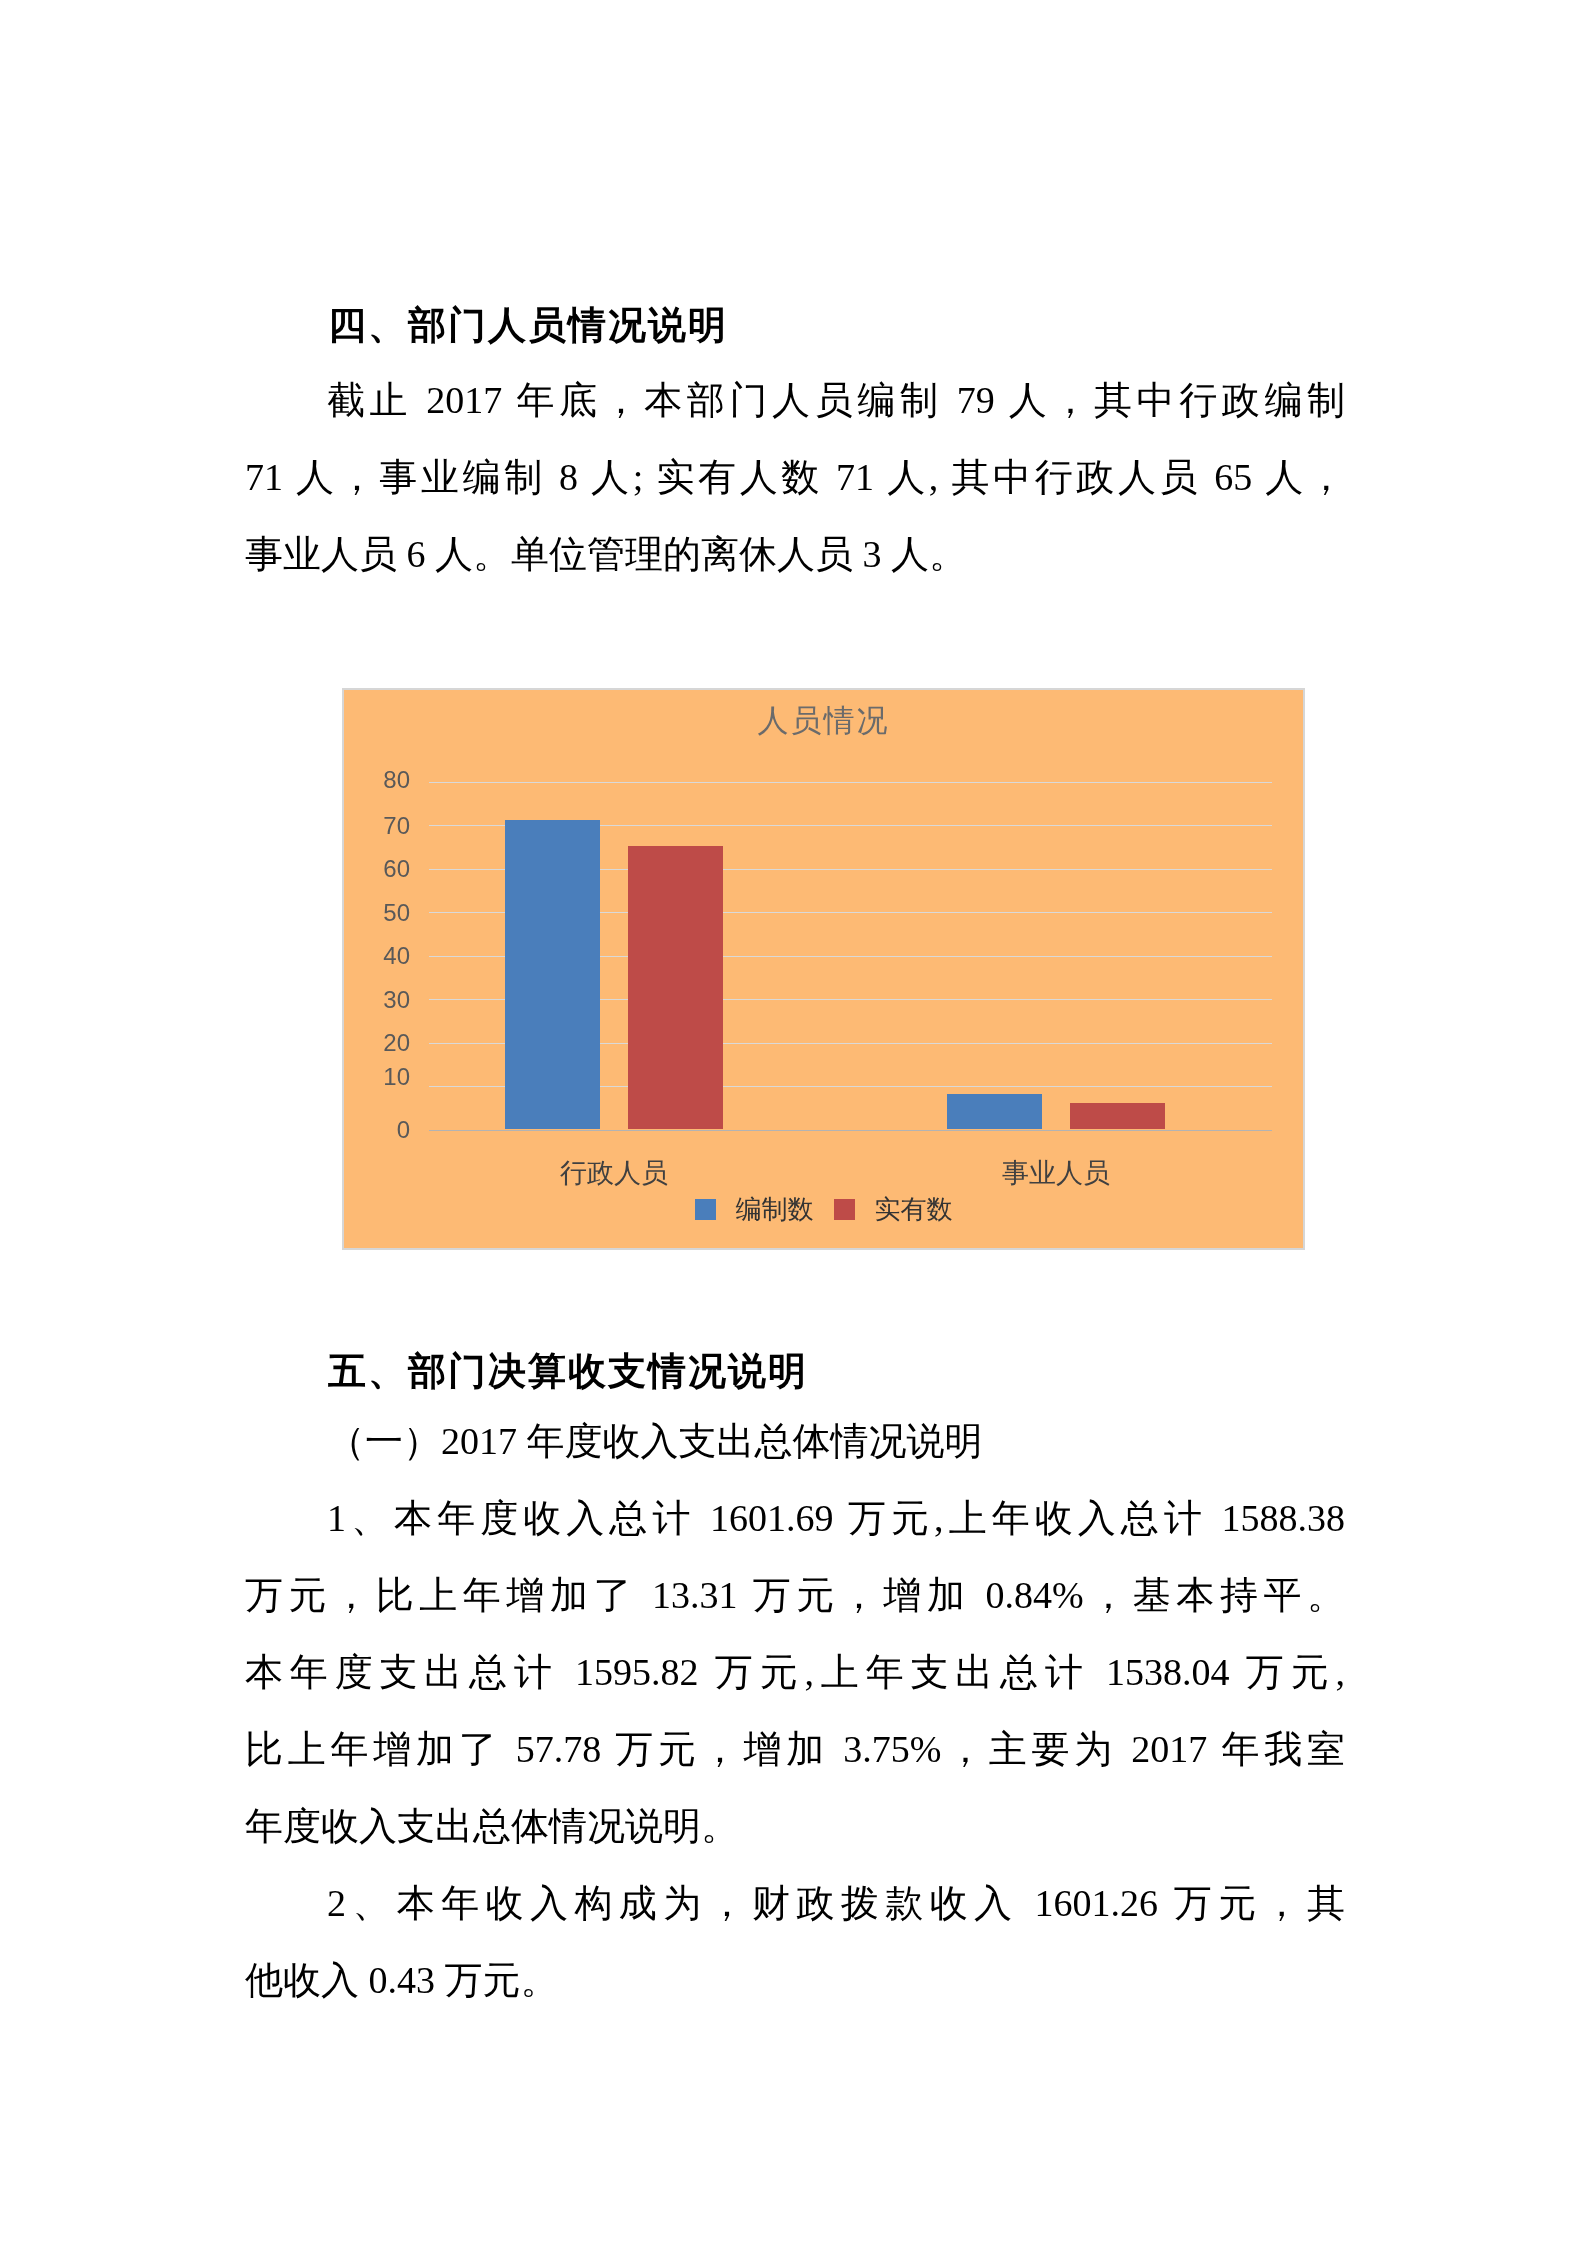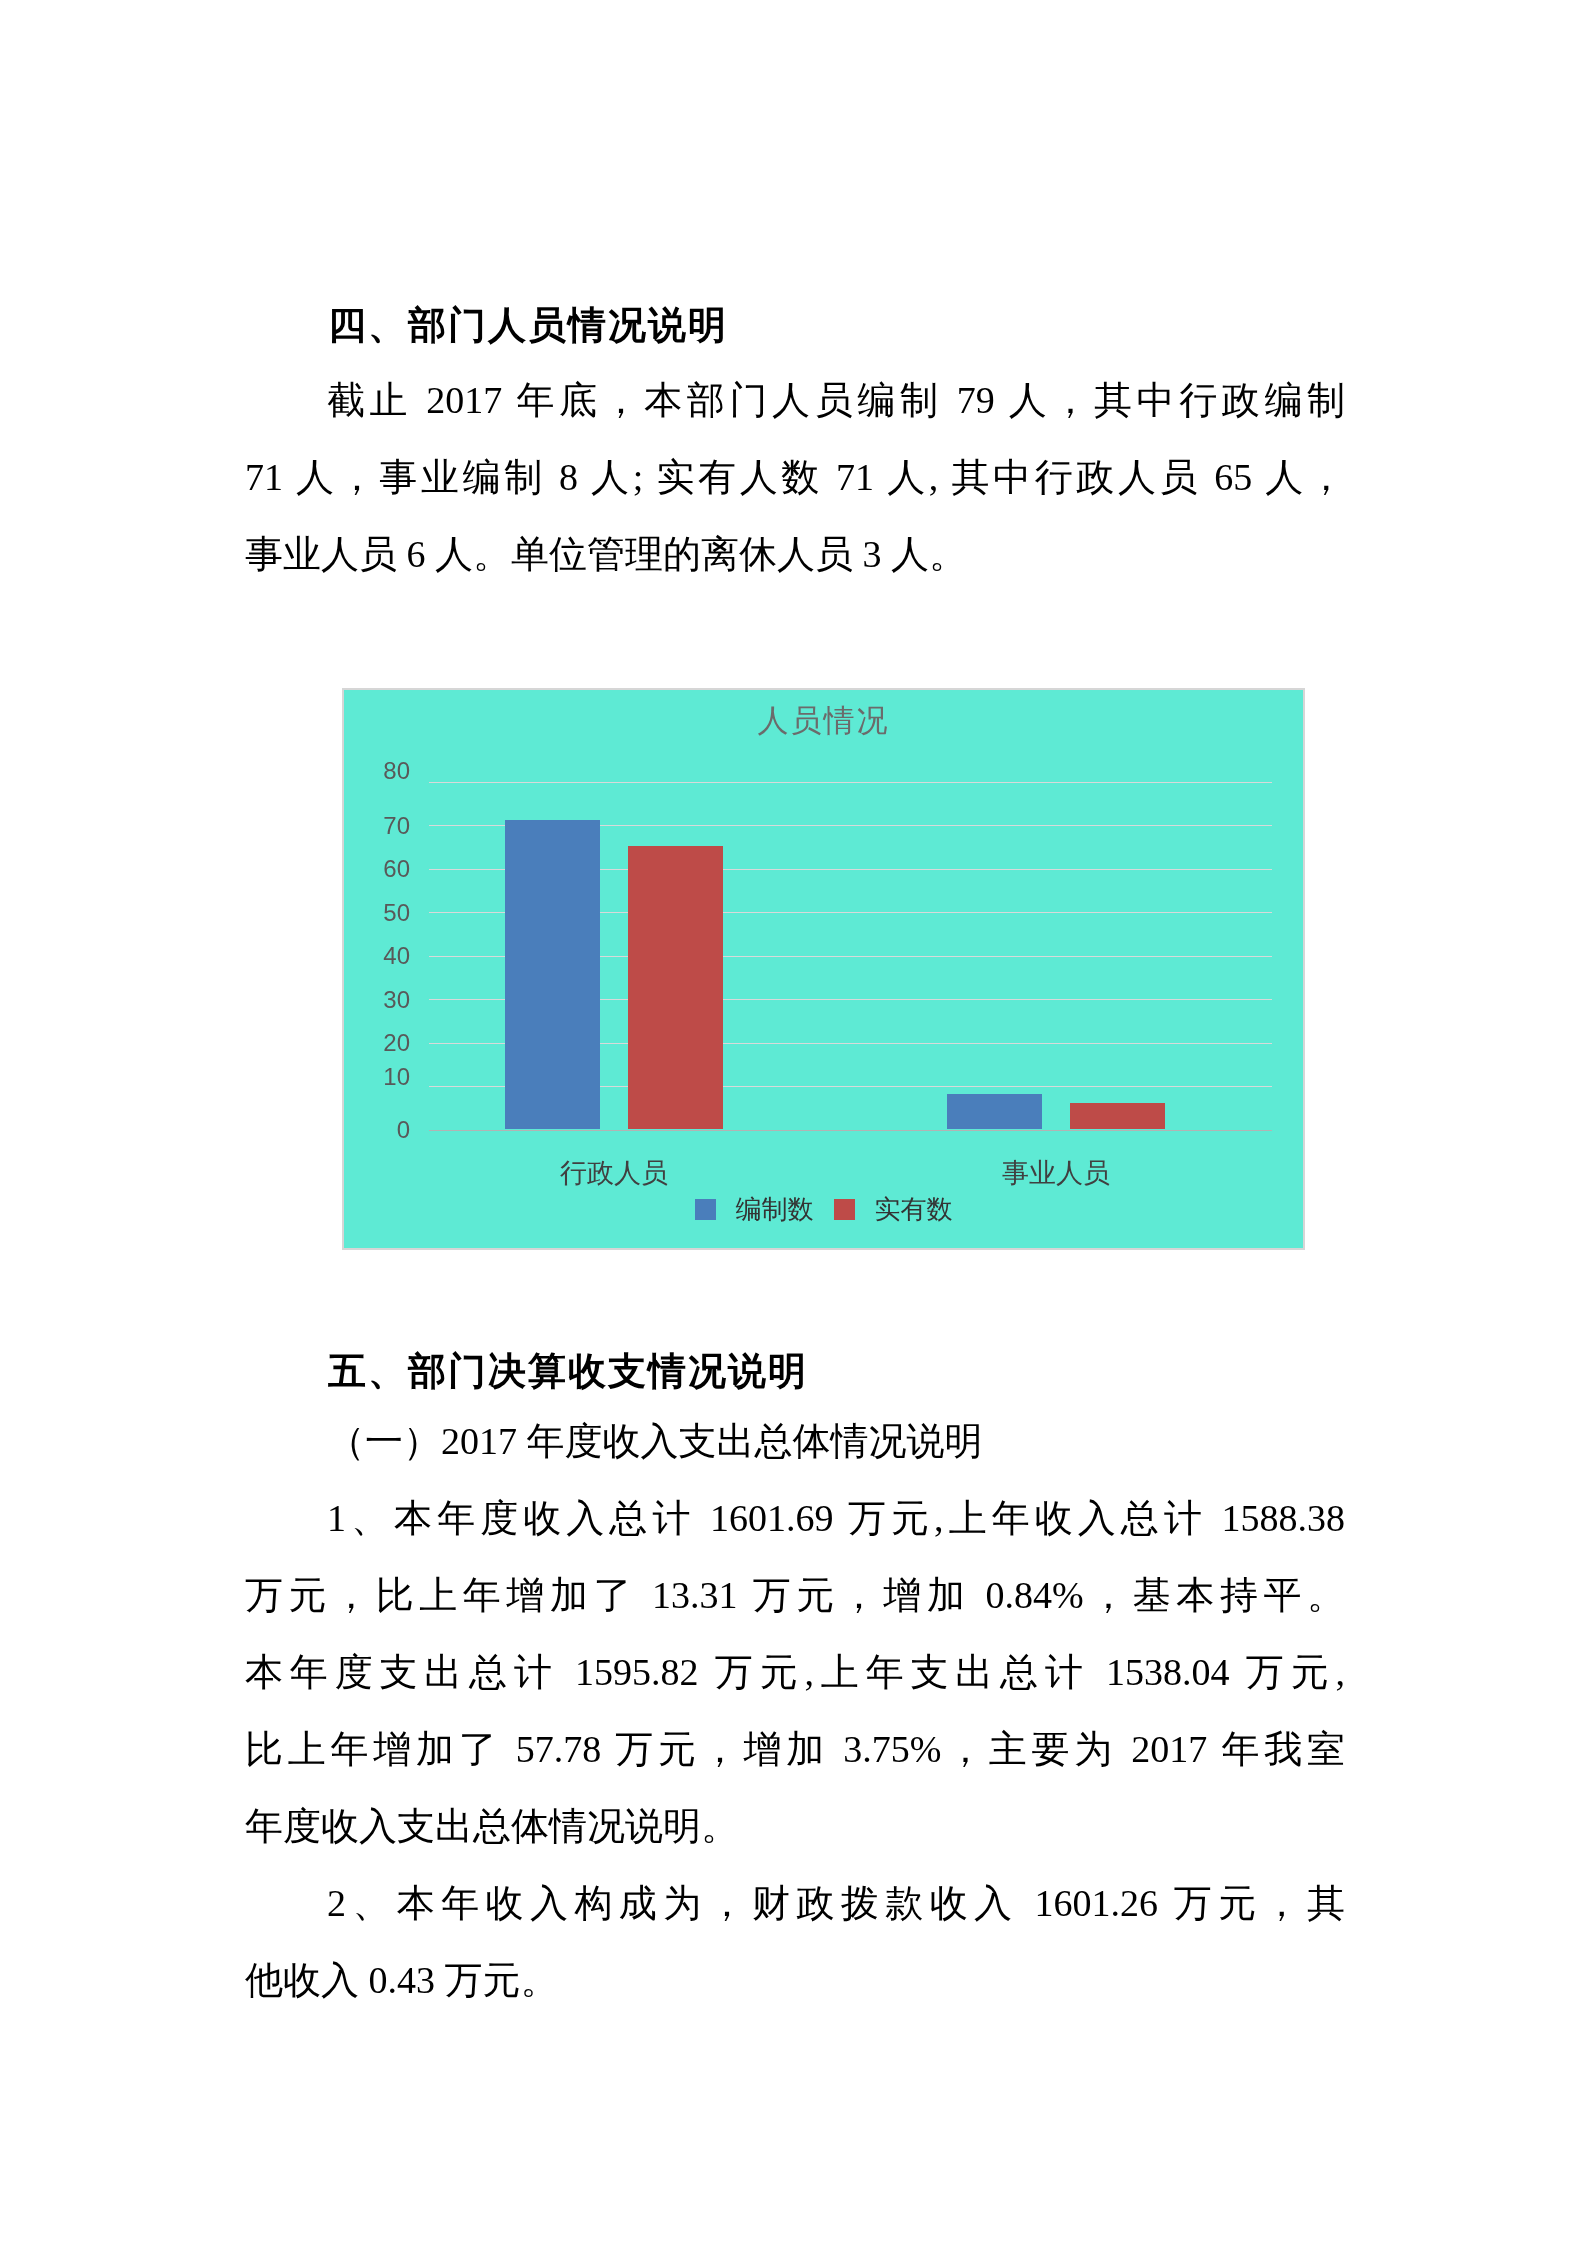--- a/index.html
+++ b/index.html
@@ -42,21 +42,21 @@
     text-align:justify;
     text-align-last:justify;
   }
   .bodyline.indent{ text-indent:82px; }
 
   
   .chart-box{
     position:absolute;
     left:342px;top:688px;
     width:963px;height:562px;
-    background:#5eead4;
+    background:#fdba74;
     border:2px solid #d6d6d6;
     box-sizing:border-box;
     font-family:"Liberation Sans","DejaVu Sans",sans-serif;
   }
   .chart-title{
     position:absolute;
     left:0;top:10px;width:100%;
     text-align:center;
     font-size:31px;
     color:#6b6b6b;
@@ -148,21 +148,21 @@
       </div>
     <div id="yticks">
         <div class="ytick" style="top: 428px;">0</div>
         <div class="ytick" style="top: 375px;">10</div>
         <div class="ytick" style="top: 341px;">20</div>
         <div class="ytick" style="top: 297.5px;">30</div>
         <div class="ytick" style="top: 254px;">40</div>
         <div class="ytick" style="top: 210.5px;">50</div>
         <div class="ytick" style="top: 167px;">60</div>
         <div class="ytick" style="top: 123.5px;">70</div>
-        <div class="ytick" style="top: 69px; text-align: right;">80</div>
+        <div class="ytick" style="top: 78px; text-align: right;">80</div>
       </div>
     <div id="xlabels">
         <div class="xlabel" style="left: 160px;">行政人员</div>
         <div class="xlabel" style="left: 602px;">事业人员</div>
       </div>
     <div class="legend" id="legend">
         <div class="legend-item">
           <span class="legend-swatch" style="background: rgb(74, 126, 187);"></span>
           <span class="legend-label">编制数</span>
         </div>

